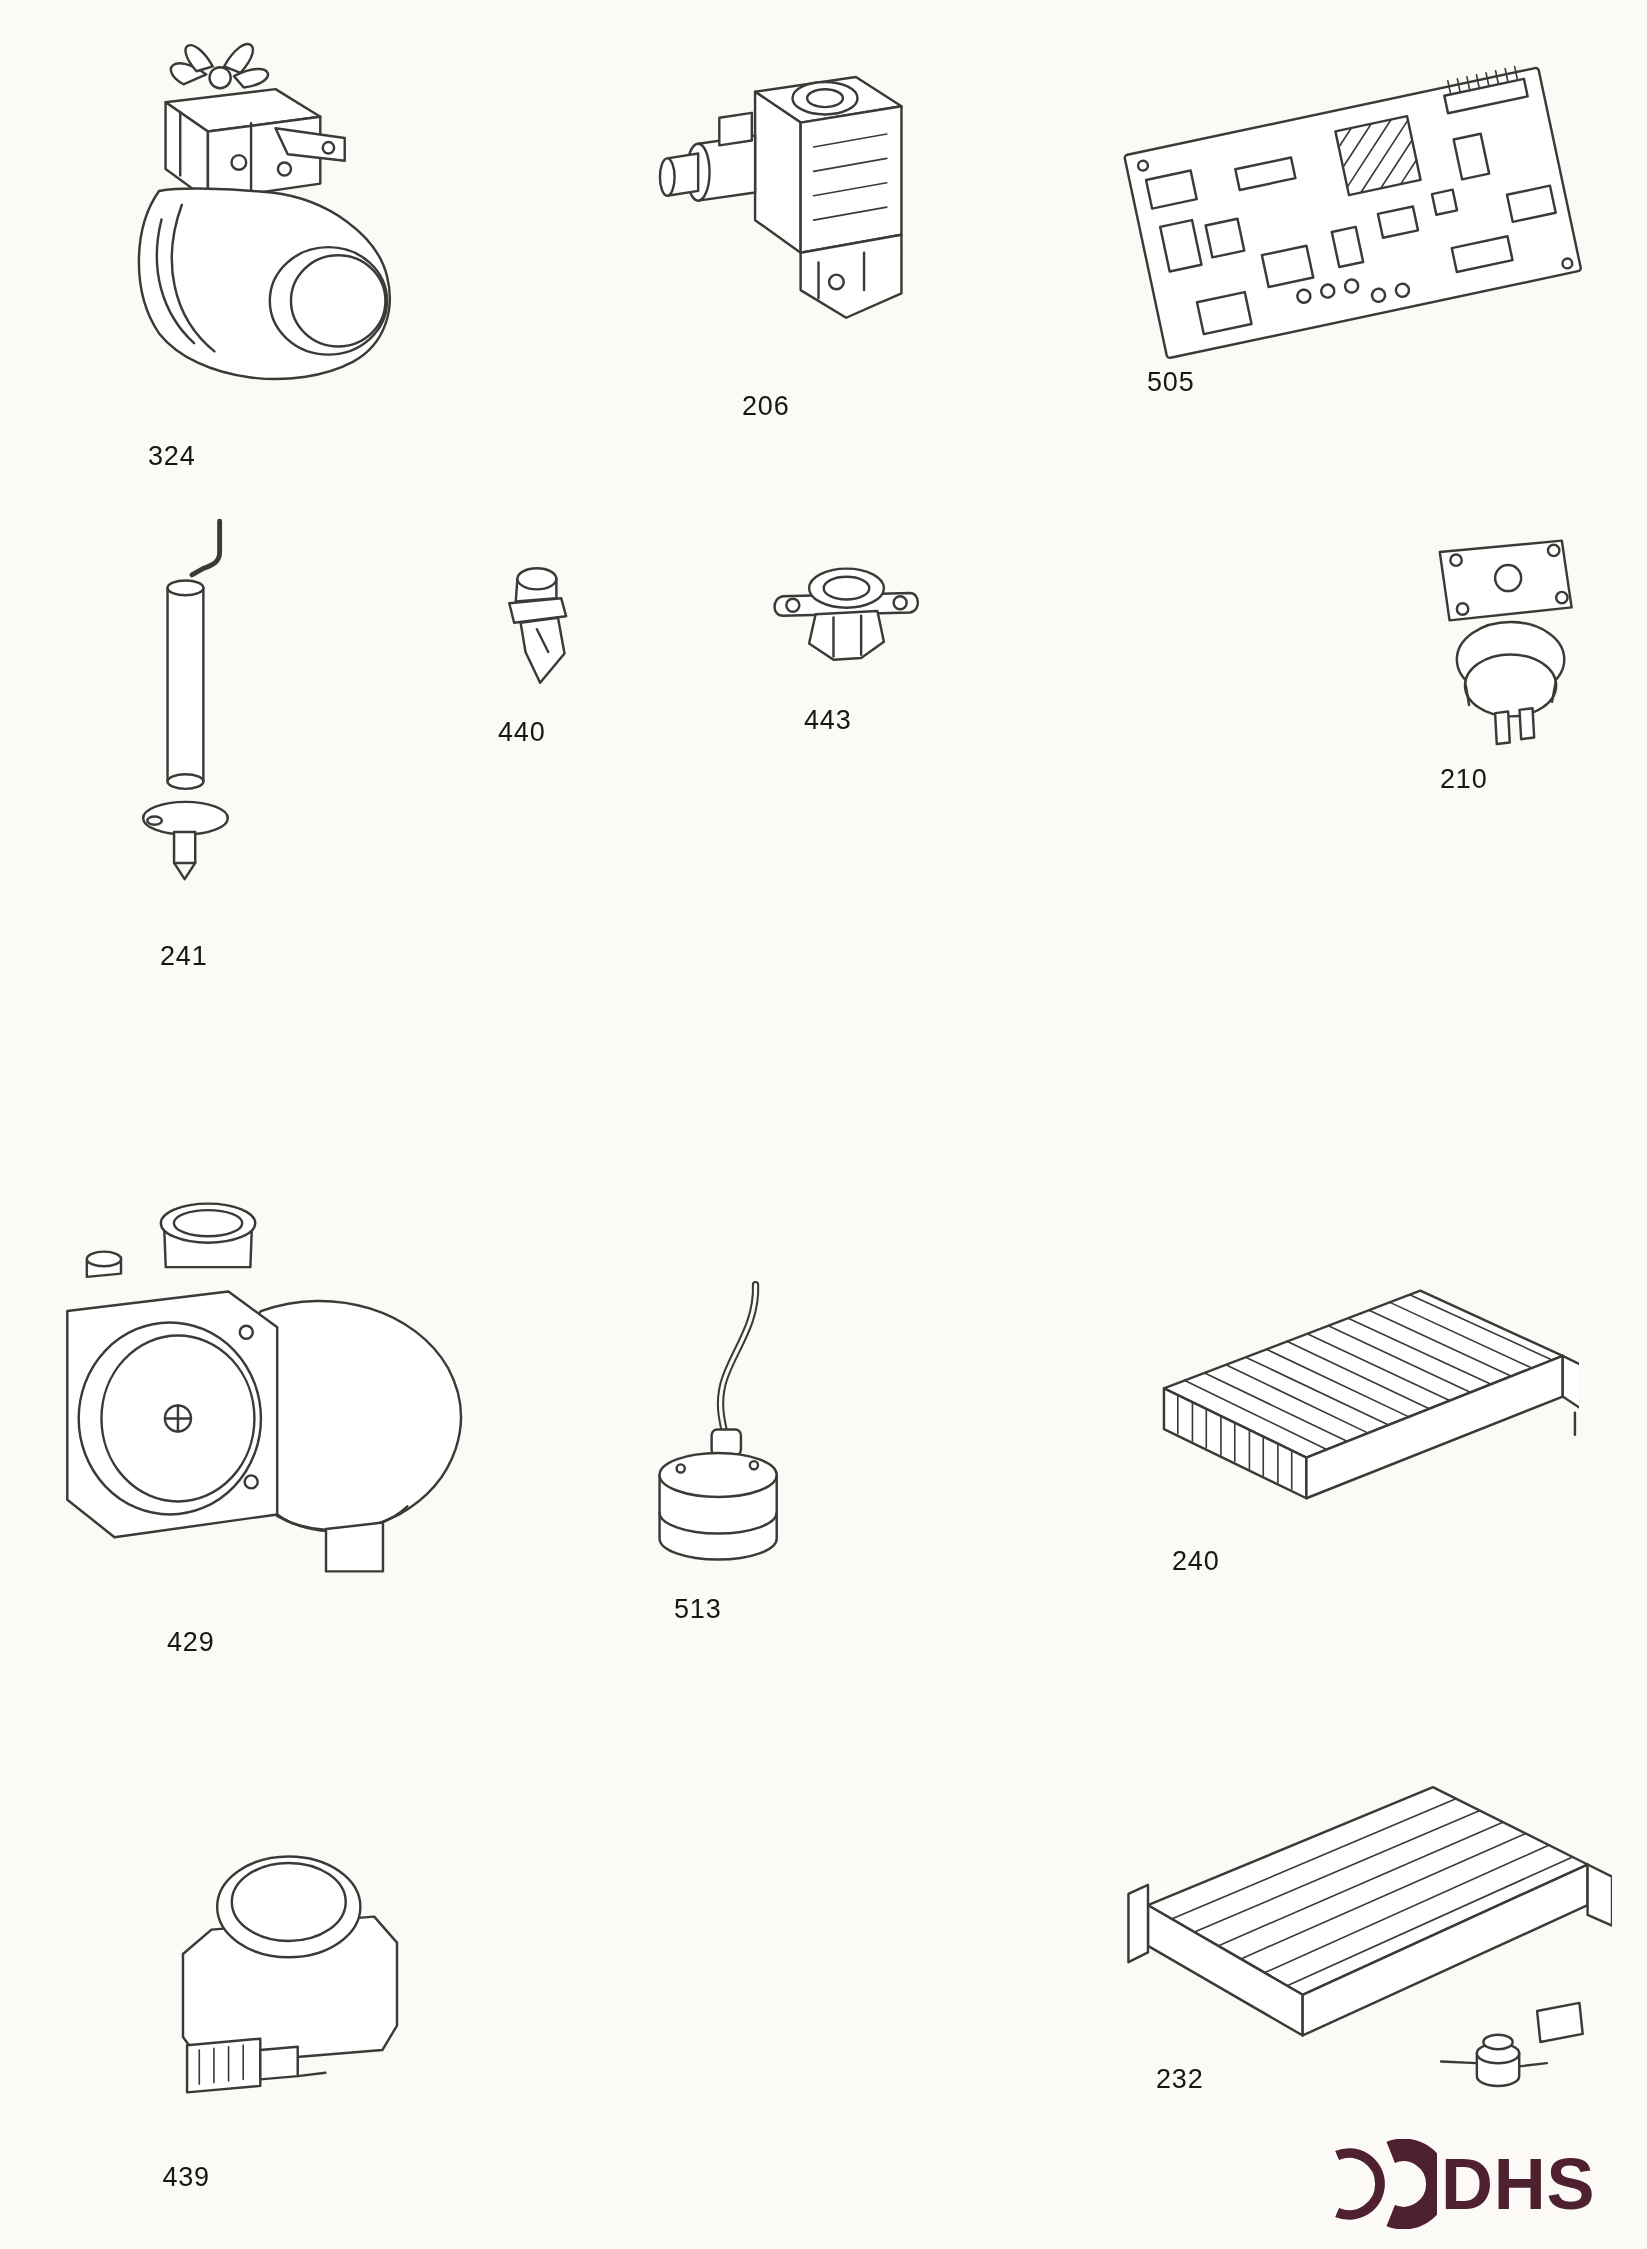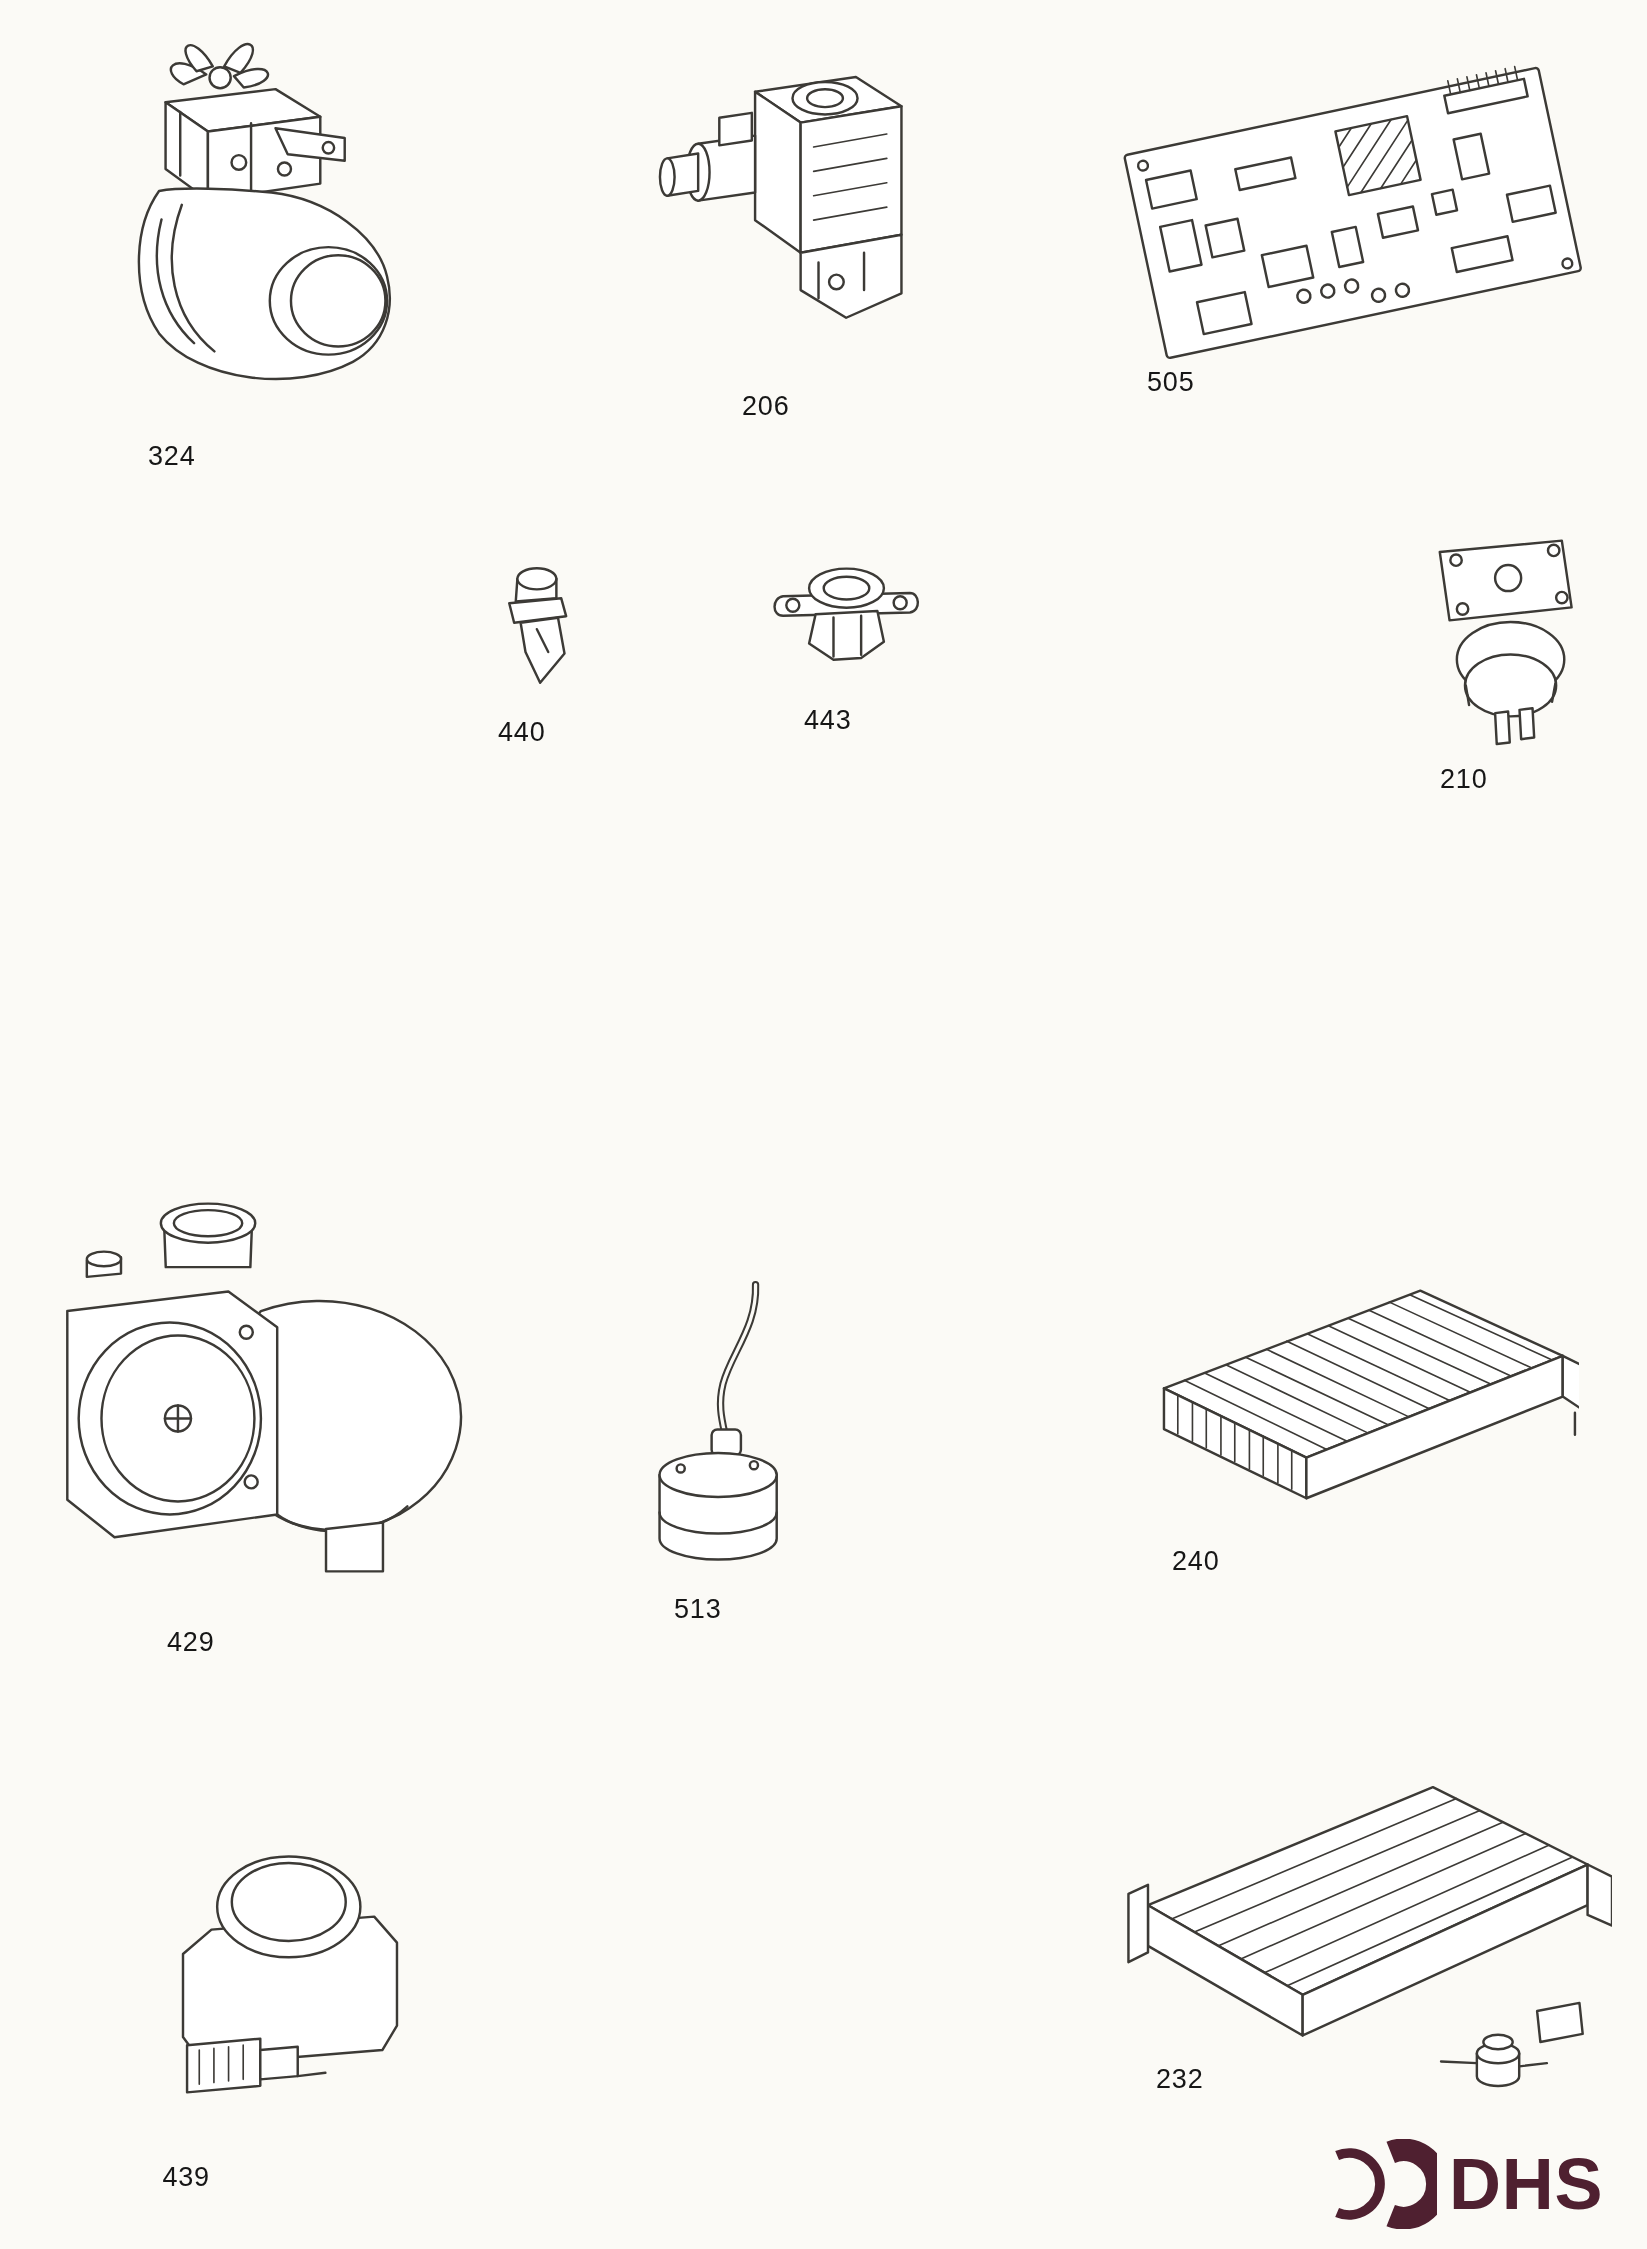--- a/index.html
+++ b/index.html
@@ -14,21 +14,21 @@
   figure.part > svg { position:absolute; left:0; top:0; width:100%; height:100%; }
   .lbl {
     position:absolute; font-size:27px; color:#161616; letter-spacing:0.8px;
   }
   .ln { fill:none; stroke:#3c3a36; stroke-width:3; stroke-linecap:round; stroke-linejoin:round; }
   .fw { fill:#ffffff; }
   .cable { fill:none; stroke:#3c3a36; stroke-width:9; stroke-linecap:round; }
   .core  { fill:none; stroke:#fbfaf6; stroke-width:4; stroke-linecap:round; }
   .thin  { stroke-width:2; }
   .logo { position:absolute; left:1303px; top:2135px; width:334px; height:98px;
-          display:flex; align-items:center; gap:12px; }
+          display:flex; align-items:center; gap:4px; }
   .logo-text { font-weight:bold; font-size:72px; color:#4f2030; letter-spacing:0.8px; line-height:1; }
 </style>
 </head>
 <body>
 
 <div class="page">
 
   <figure class="part" style="left:84px;top:24.4px;width:383px;height:456px">
     <svg viewBox="0 0 470 560">
       <g class="ln">
@@ -102,20 +102,35 @@
           <circle cx="310" cy="300" r="8"></circle>
         <circle cx="90" cy="102" r="6"></circle>
           <circle cx="575" cy="328" r="6"></circle>
         <circle cx="340" cy="318" r="8"></circle>
           <circle cx="370" cy="318" r="8"></circle>
       </g>
     </svg>
     <figcaption class="lbl" style="left:64px;top:326px">505</figcaption>
   </figure>
 
+  <figure class="part" style="left:122px;top:513px;width:179px;height:472px">
+    <svg viewBox="0 0 220 580">
+      <g class="ln">
+        <path style="stroke-width:6" d="M120,10 L120,48 C120,60 112,64 100,68 L86,76"></path>
+        <path class="fw" d="M56,92 L56,330 L100,330 L100,92 Z"></path>
+        <ellipse class="fw" cx="78" cy="92" rx="22" ry="9"></ellipse>
+        <ellipse class="fw" cx="78" cy="330" rx="22" ry="9"></ellipse>
+        <ellipse class="fw" cx="78" cy="375" rx="52" ry="20"></ellipse>
+        <ellipse cx="40" cy="378" rx="9" ry="5"></ellipse>
+        <path class="fw" d="M64,392 L64,430 L90,430 L90,392 Z"></path>
+        <path d="M64,430 L77,450 L90,430"></path>
+      </g>
+    </svg>
+    <figcaption class="lbl" style="left:38px;top:428px">241</figcaption>
+  </figure>
 
   <figure class="part" style="left:480px;top:554px;width:130px;height:204px">
     <svg viewBox="0 0 160 250">
       <g class="ln">
         <path class="fw" d="M46,30 L44,58 L94,54 L94,30 Z"></path>
         <ellipse class="fw" cx="70" cy="30" rx="24" ry="13"></ellipse>
         <path class="fw" d="M36,60 L100,54 L106,76 L42,84 Z"></path>
         <path class="fw" d="M50,84 L96,78 L104,122 L74,158 L56,120 Z"></path>
         <path d="M70,92 L84,120"></path>
       </g>

